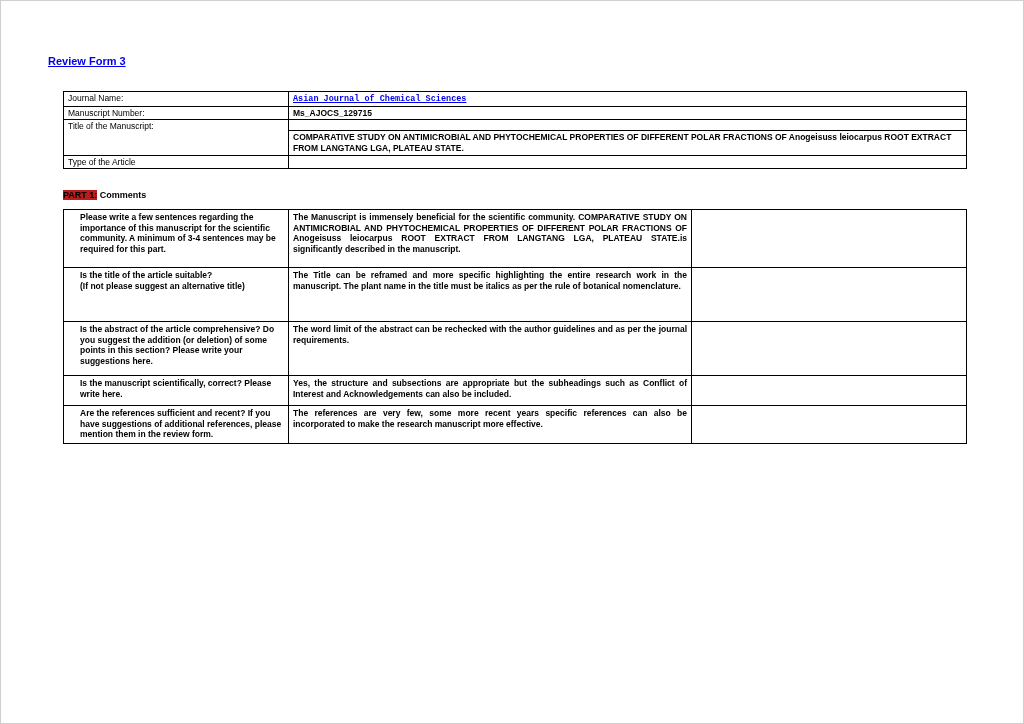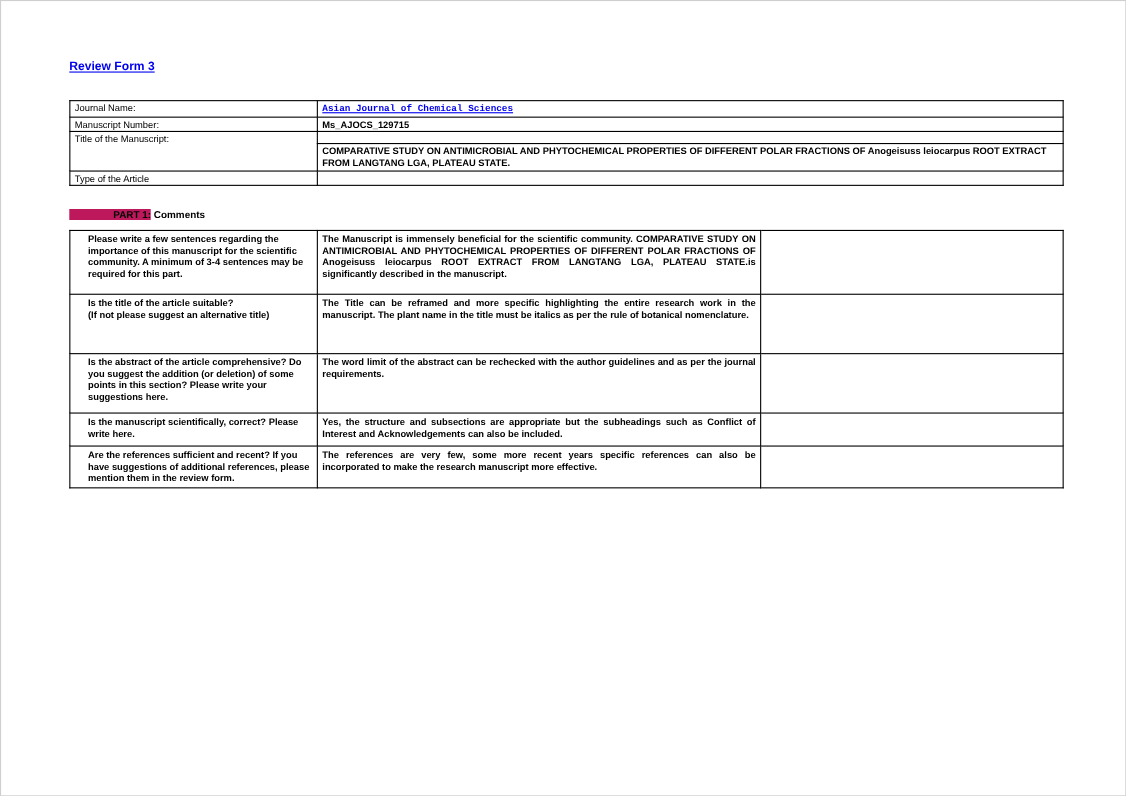--- a/index.html
+++ b/index.html
@@ -13,21 +13,21 @@
   }
   .page {
     position: absolute;
     inset: 0;
     border: 1px solid #cfcfcf;
     background: #fff;
   }
   .doc-title {
     position: absolute;
     top: 54px;
-    left: 62px;
+    left: 47px;
     font-size: 11px;
     font-weight: bold;
     text-decoration: underline;
     color: #0000EE;
   }
   table {
     border-collapse: collapse;
     table-layout: fixed;
     width: 903px;
   }
@@ -49,21 +49,21 @@
     cursor: pointer;
     font-family: Liberation Mono, monospace;
   }
   .part-heading {
     position: absolute;
     top: 189px;
     left: 62px;
     font-size: 9px;
     font-weight: bold;
   }
-  .hl { background: #be185d; padding-left: 40px; }
+  .hl { background: #b91c1c; }
   .comments-table { position: absolute; top: 208px; left: 62px; }
   .q-cell {
     font-weight: bold;
     padding-left: 16px;
     padding-top: 2px;
     white-space: pre-line;
   }
   .q-cell.no-indent { padding-left: 4px; white-space: normal; }
   .c-cell {
     font-weight: bold;

